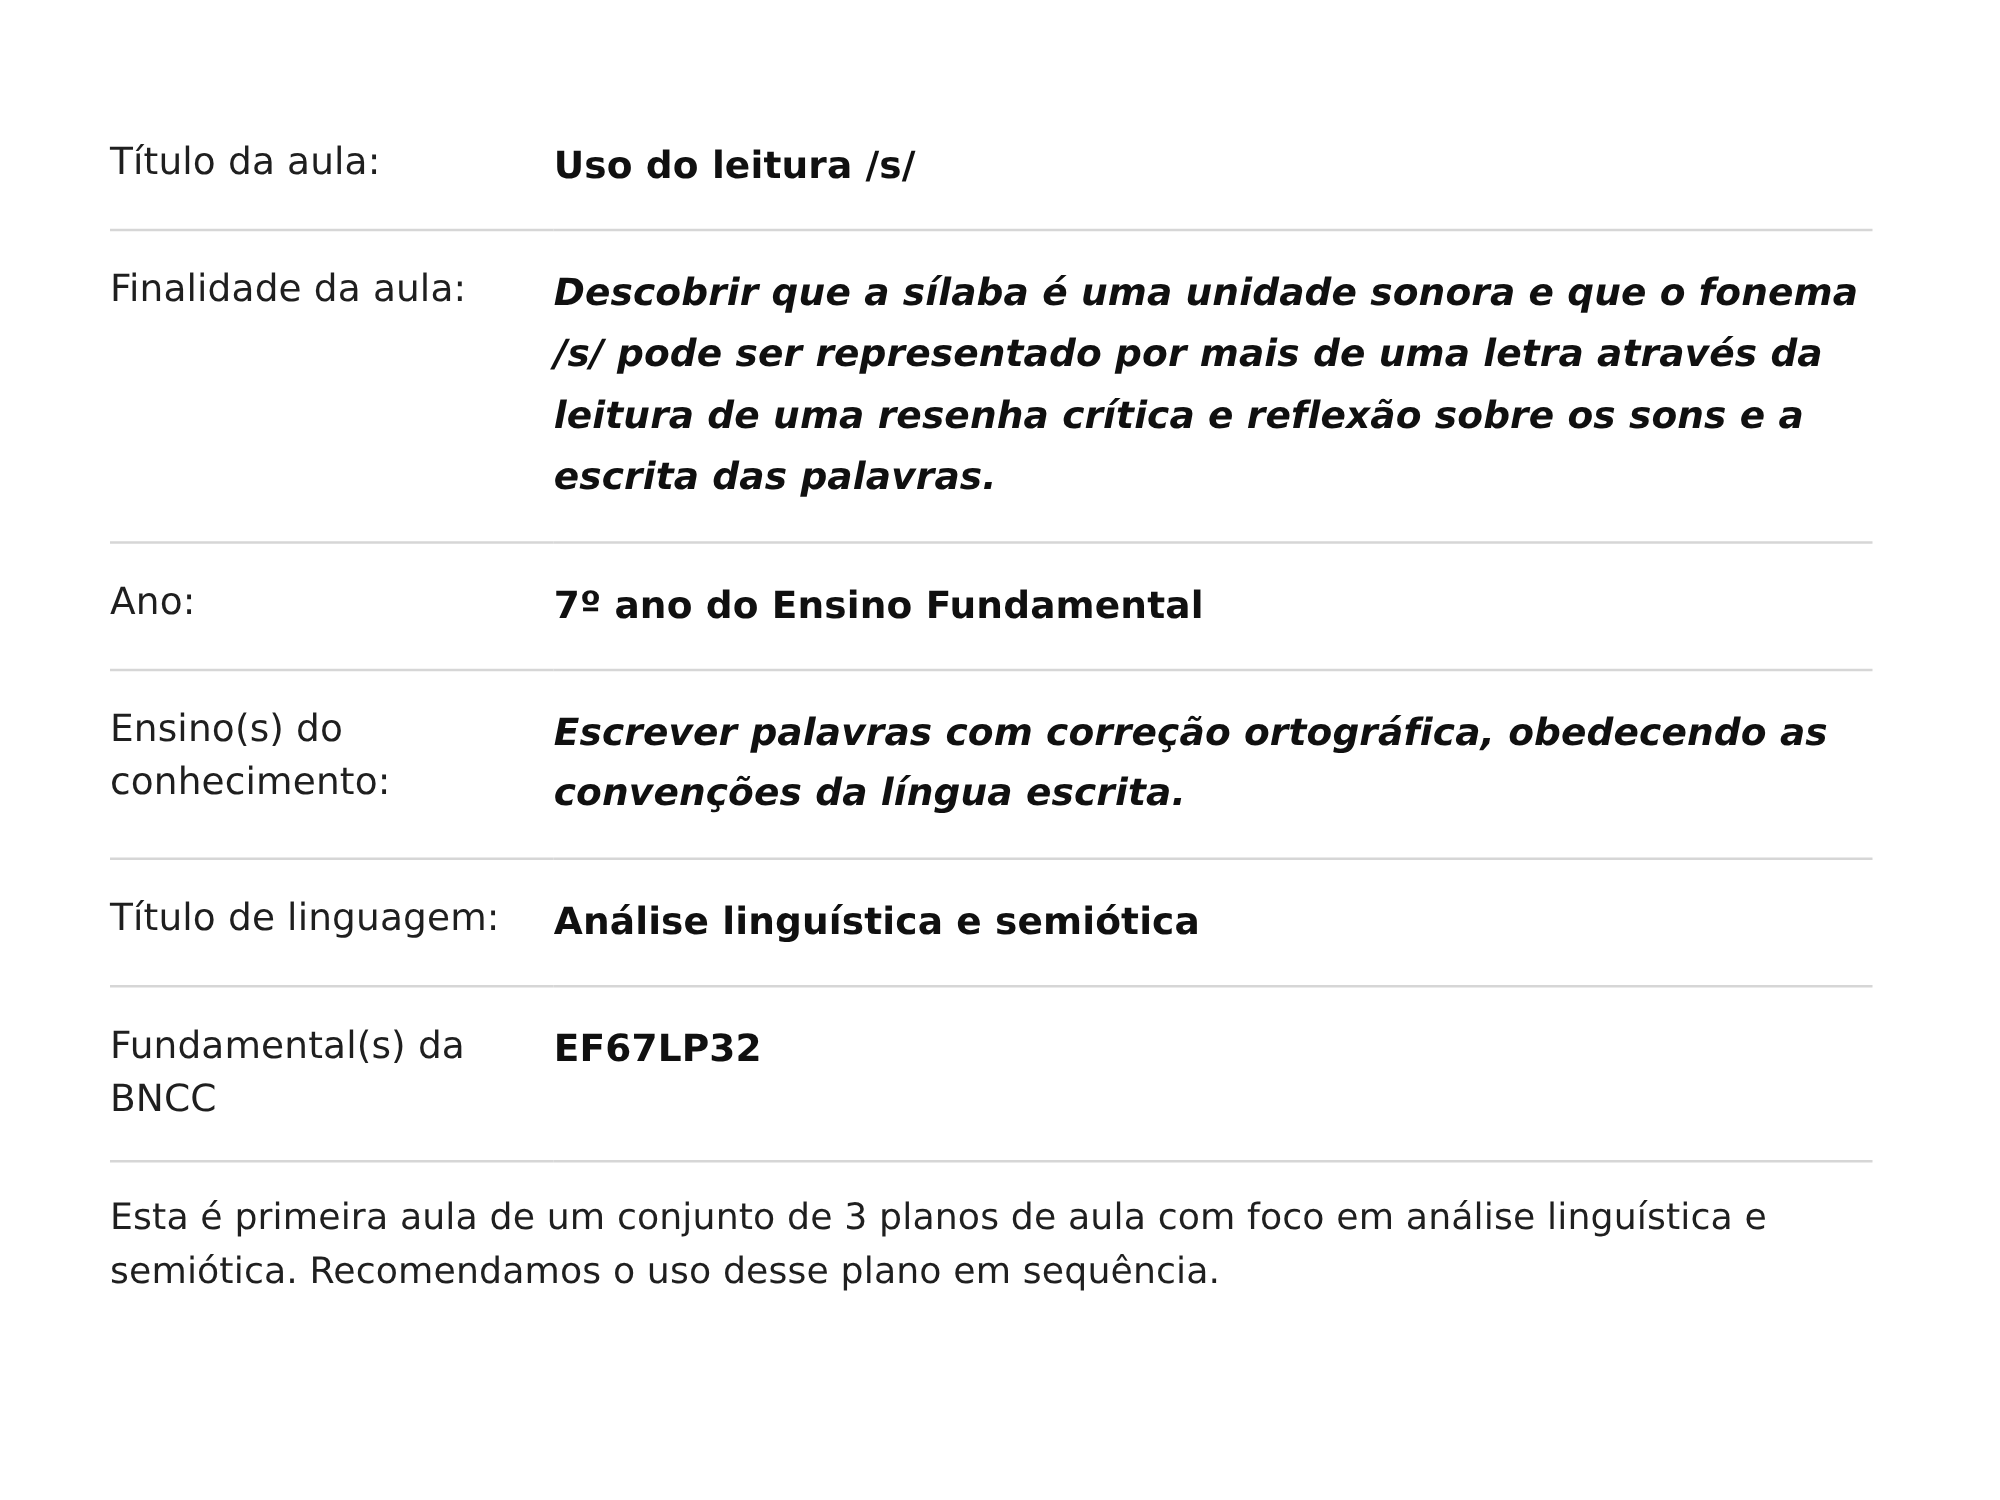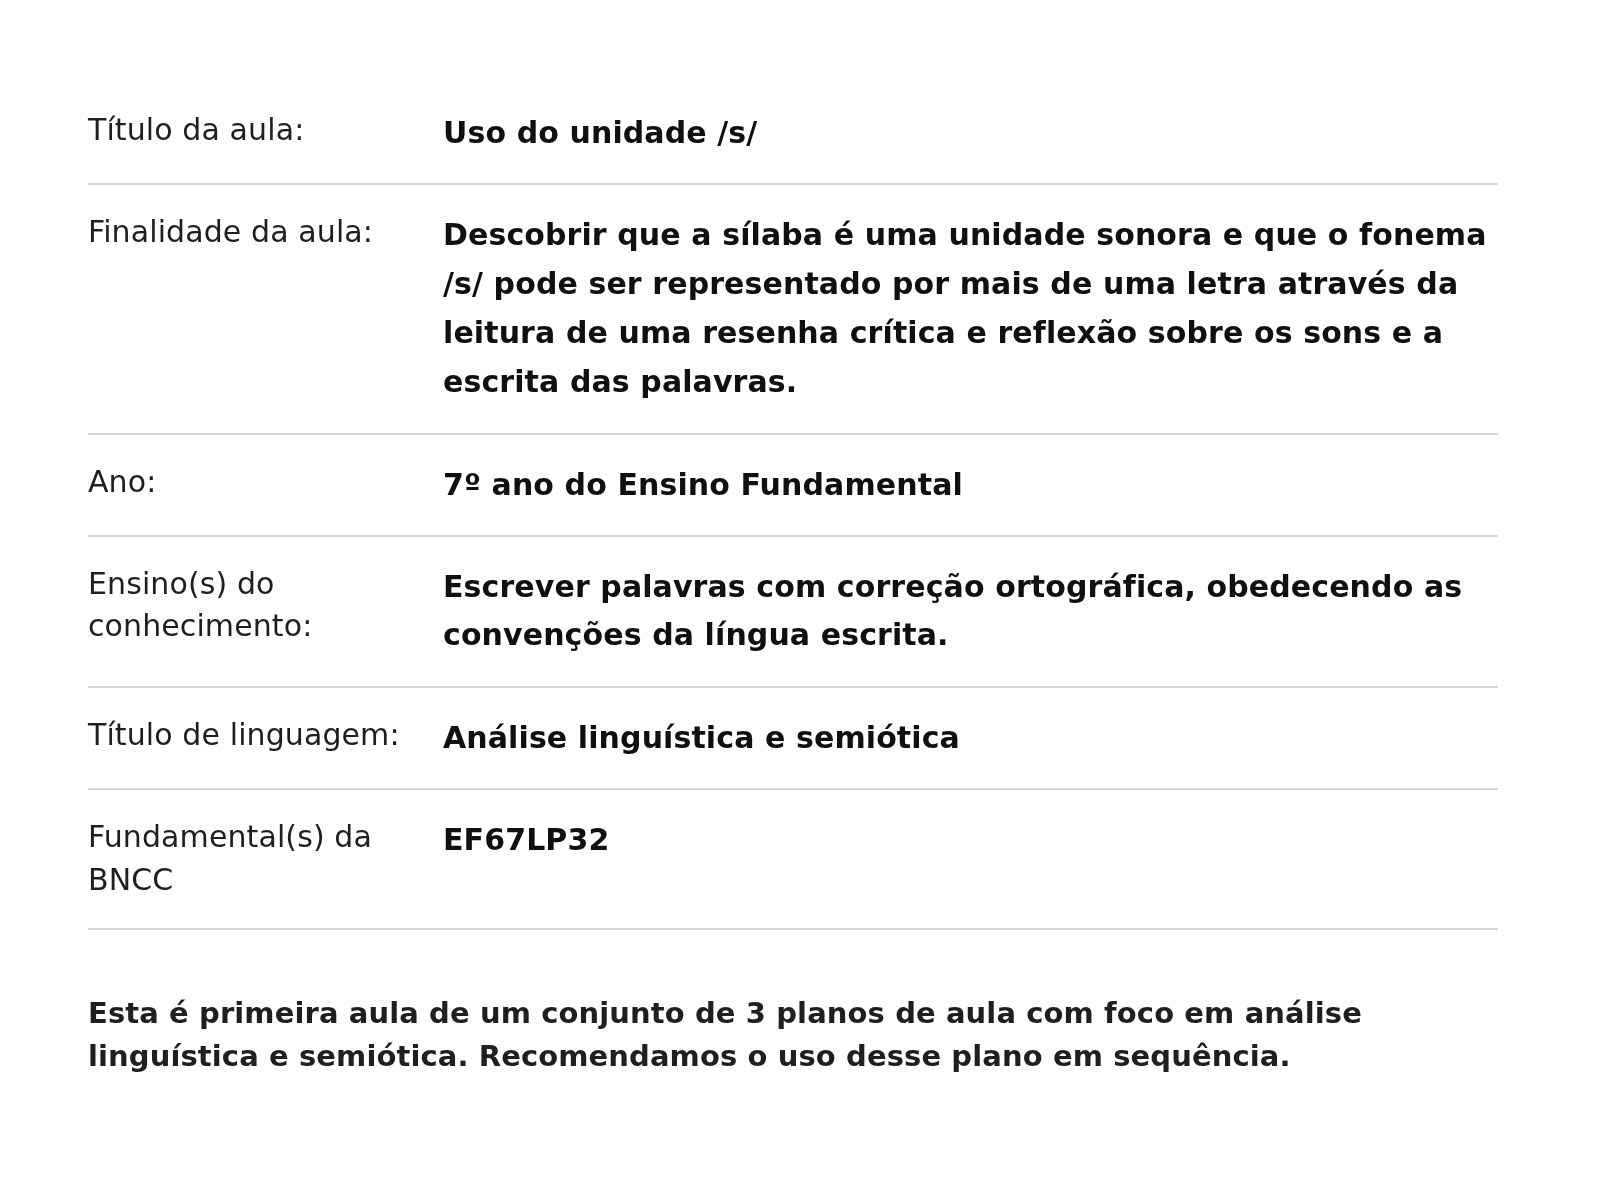--- a/index.html
+++ b/index.html
@@ -49,44 +49,44 @@
     letter-spacing: 0.1px;
   }
   tr.row-title td.label-cell,
   tr.row-title td.value-cell {
     padding-top: 14px;
     padding-bottom: 26px;
   }
   tr.row-purpose td.value-cell,
   tr.row-knowledge td.value-cell {
     line-height: 1.63;
+    font-style: italic;
   }
   .note-row td {
     border-top: 2px solid #d6d6d6;
     padding: 22px 0 0 0;
   }
   .note-text {
     font-size: 29px;
-    font-weight: 700;
+    font-weight: 400;
     line-height: 1.5;
     color: #1f1f1f;
     max-width: 1350px;
     letter-spacing: 0.1px;
-    margin-top: 40px;
   }
 </style>
 </head>
 <body>
 
 <div class="page">
   <table class="lesson-table">
     <tbody>
       <tr class="data-row row-title">
         <td class="label-cell">Título da aula:</td>
-        <td class="value-cell">Uso do unidade /s/</td>
+        <td class="value-cell">Uso do leitura /s/</td>
       </tr>
       <tr class="data-row row-purpose">
         <td class="label-cell">Finalidade da aula:</td>
         <td class="value-cell">Descobrir que a sílaba é uma unidade sonora e que o fonema /s/ pode ser representado por mais de uma letra através da leitura de uma resenha crítica e reflexão sobre os sons e a escrita das palavras.</td>
       </tr>
       <tr class="data-row row-year">
         <td class="label-cell">Ano:</td>
         <td class="value-cell">7º ano do Ensino Fundamental</td>
       </tr>
       <tr class="data-row row-knowledge">

